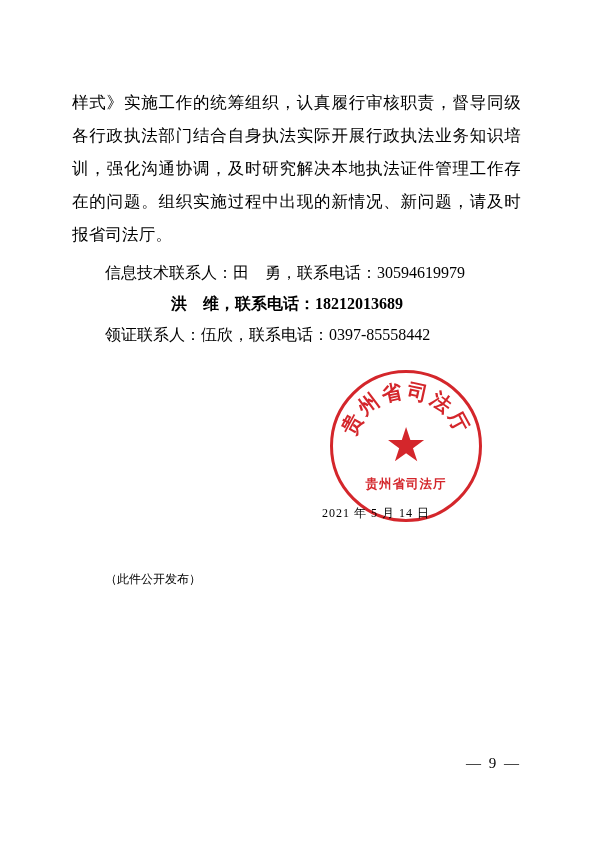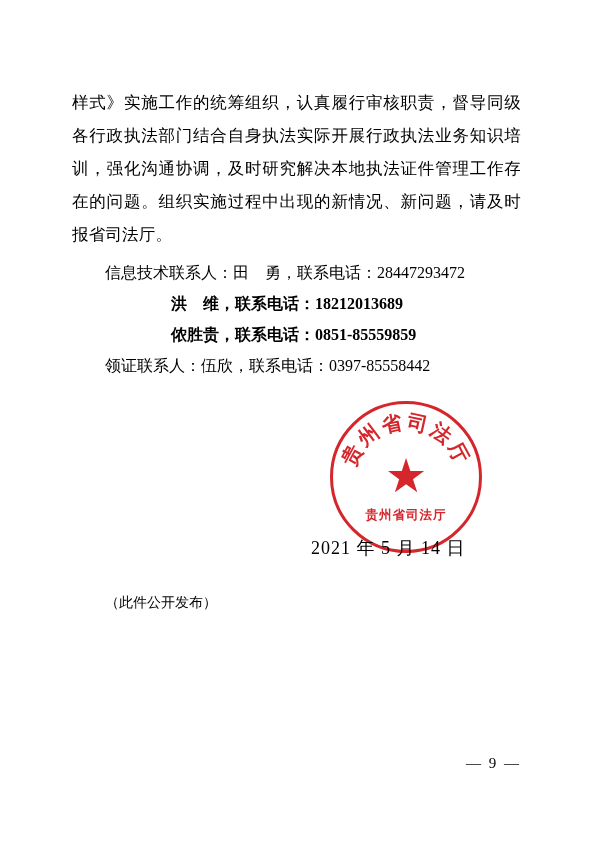--- a/index.html
+++ b/index.html
@@ -102,53 +102,52 @@
     right: 0;
     bottom: 26px;
     text-align: center;
     color: #d4262b;
     font-size: 12.5px;
     letter-spacing: 1px;
     font-weight: bold;
   }
   .date-line {
     position: absolute;
-    left: 239px;
+    left: 250px;
     top: 143px;
-    font-size: 18px;
+    font-size: 12px;
     letter-spacing: 1px;
     white-space: pre;
     text-align: center;
   }
   .public-note {
-    margin-top: 16px;
+    margin-top: 24px;
     padding-left: 33px;
-    font-size: 14px;
+    font-size: 12px;
   }
   .page-number {
     position: absolute;
     right: 72px;
     bottom: 78px;
     font-size: 15px;
     letter-spacing: 2px;
   }
 </style>
 </head>
 <body>
 
 <div class="page">
 
   <div class="body-text">
     <p>样式》实施工作的统筹组织，认真履行审核职责，督导同级各行政执法部门结合自身执法实际开展行政执法业务知识培训，强化沟通协调，及时研究解决本地执法证件管理工作存在的问题。组织实施过程中出现的新情况、新问题，请及时报省司法厅。</p>
   </div>
 
   <div class="contact-block">
-    <div class="contact-line">信息技术联系人：田　勇，联系电话：28447293472</div>
+    <div class="contact-line">信息技术联系人：田　勇，联系电话：30594619979</div>
     <div class="contact-line indent-2">洪　维，联系电话：18212013689</div>
-    <div class="contact-line indent-2">侬胜贵，联系电话：0851-85559859</div>
     <div class="contact-line">领证联系人：伍欣，联系电话：0397-85558442</div>
   </div>
 
 
   <div class="sign-area">
     <div class="seal">
       <svg class="seal-arc" viewBox="0 0 152 152">
         <defs>
           <path id="arcpath" d="M 20,82 A 56,56 0 0 1 132,82" fill="none"></path>
         </defs>

